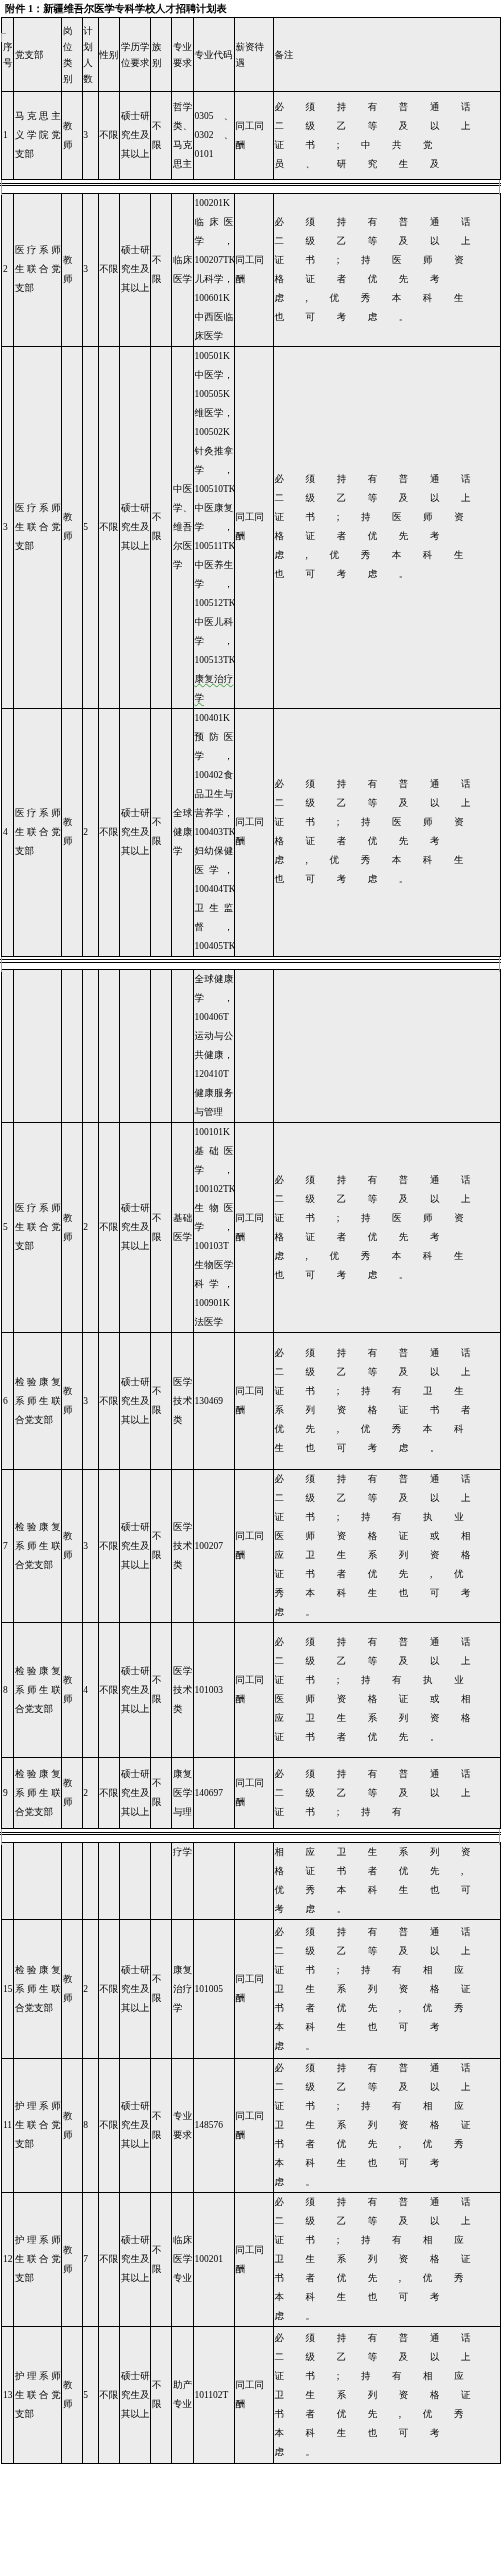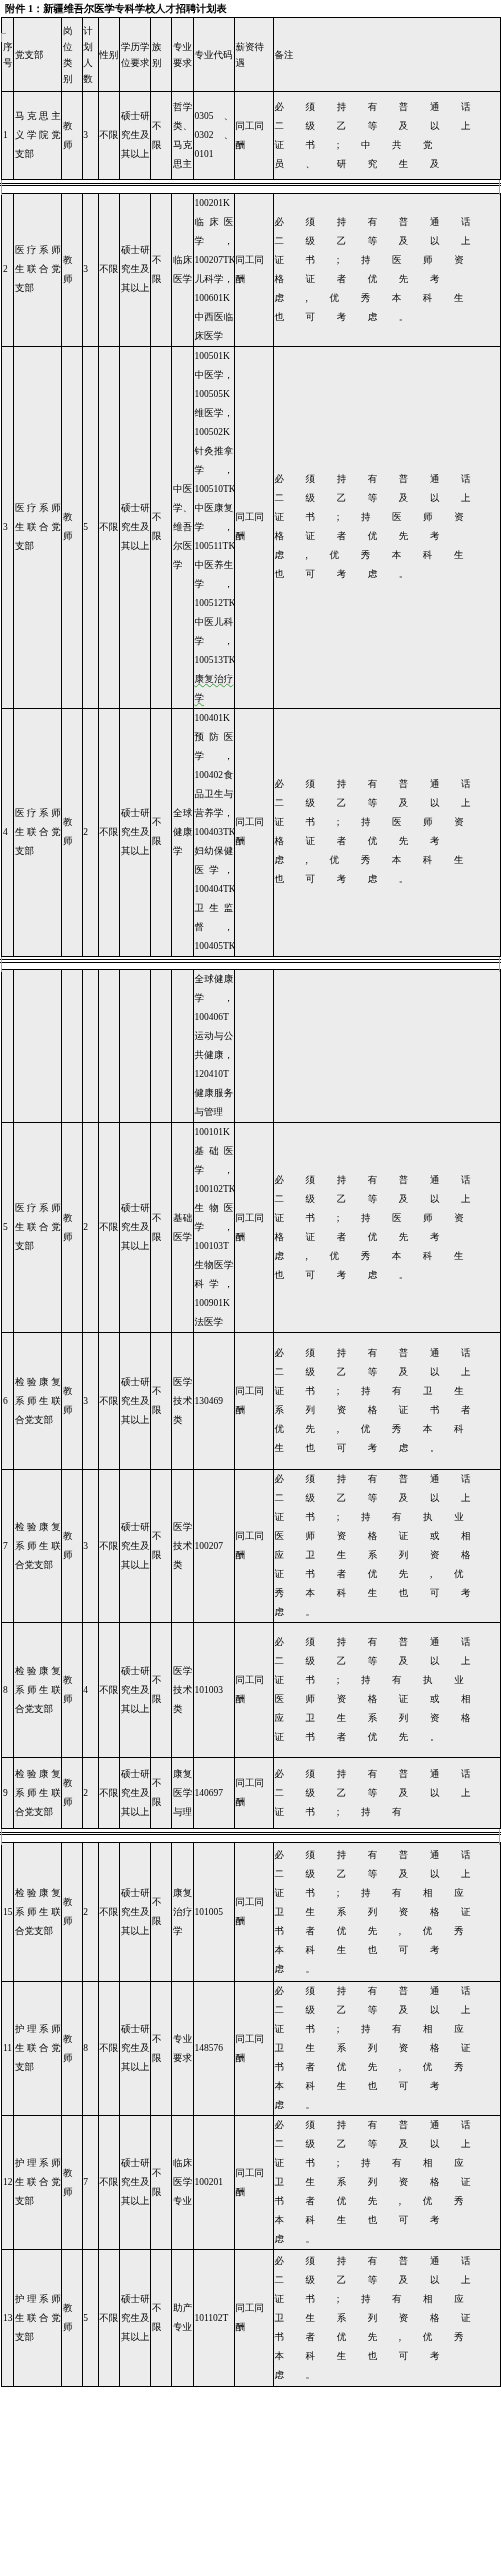--- a/index.html
+++ b/index.html
@@ -294,20 +294,33 @@
         <col style="width: 16px;">
         <col style="width: 21.6px;">
         <col style="width: 31px;">
         <col style="width: 21px;">
         <col style="width: 21.6px;">
         <col style="width: 41px;">
         <col style="width: 39px;">
         <col style="width: 227px;">
       </colgroup>
       <tbody>
+        <tr class="cont" style="height: 70px;">
+          <td class="c-xh"></td>
+          <td class="c-dzb"></td>
+          <td class="c-gwlb"></td>
+          <td class="c-jhrs"></td>
+          <td class="c-xb"></td>
+          <td class="c-xlxw"></td>
+          <td class="c-zb"></td>
+          <td class="c-zyyq">疗学</td>
+          <td class="c-zydm"></td>
+          <td class="c-xzdy"></td>
+          <td class="c-bz">相应卫生系列资格证书者优先,优秀本科生也可考虑。</td>
+        </tr>
         <tr style="height: 139px;">
           <td class="c-xh">15</td>
           <td class="c-dzb">检验康复系师生联合党支部</td>
           <td class="c-gwlb">教师</td>
           <td class="c-jhrs">2</td>
           <td class="c-xb">不限</td>
           <td class="c-xlxw">硕士研究生及其以上</td>
           <td class="c-zb">不限</td>
           <td class="c-zyyq">康复治疗学</td>
           <td class="c-zydm">101005</td>

